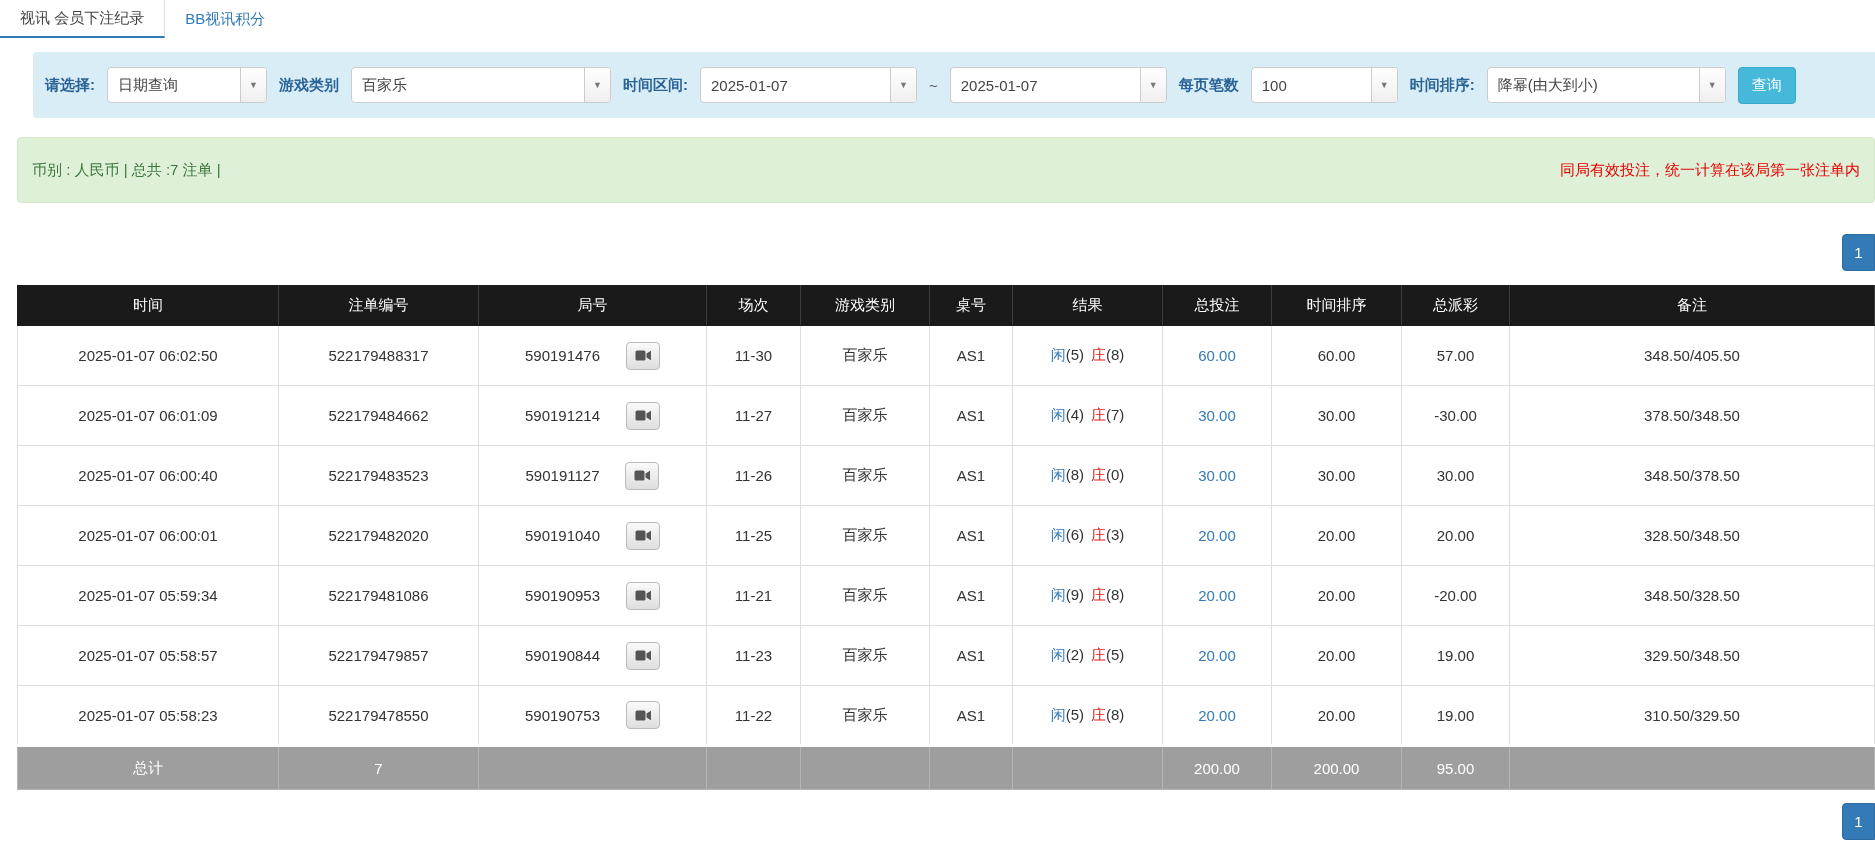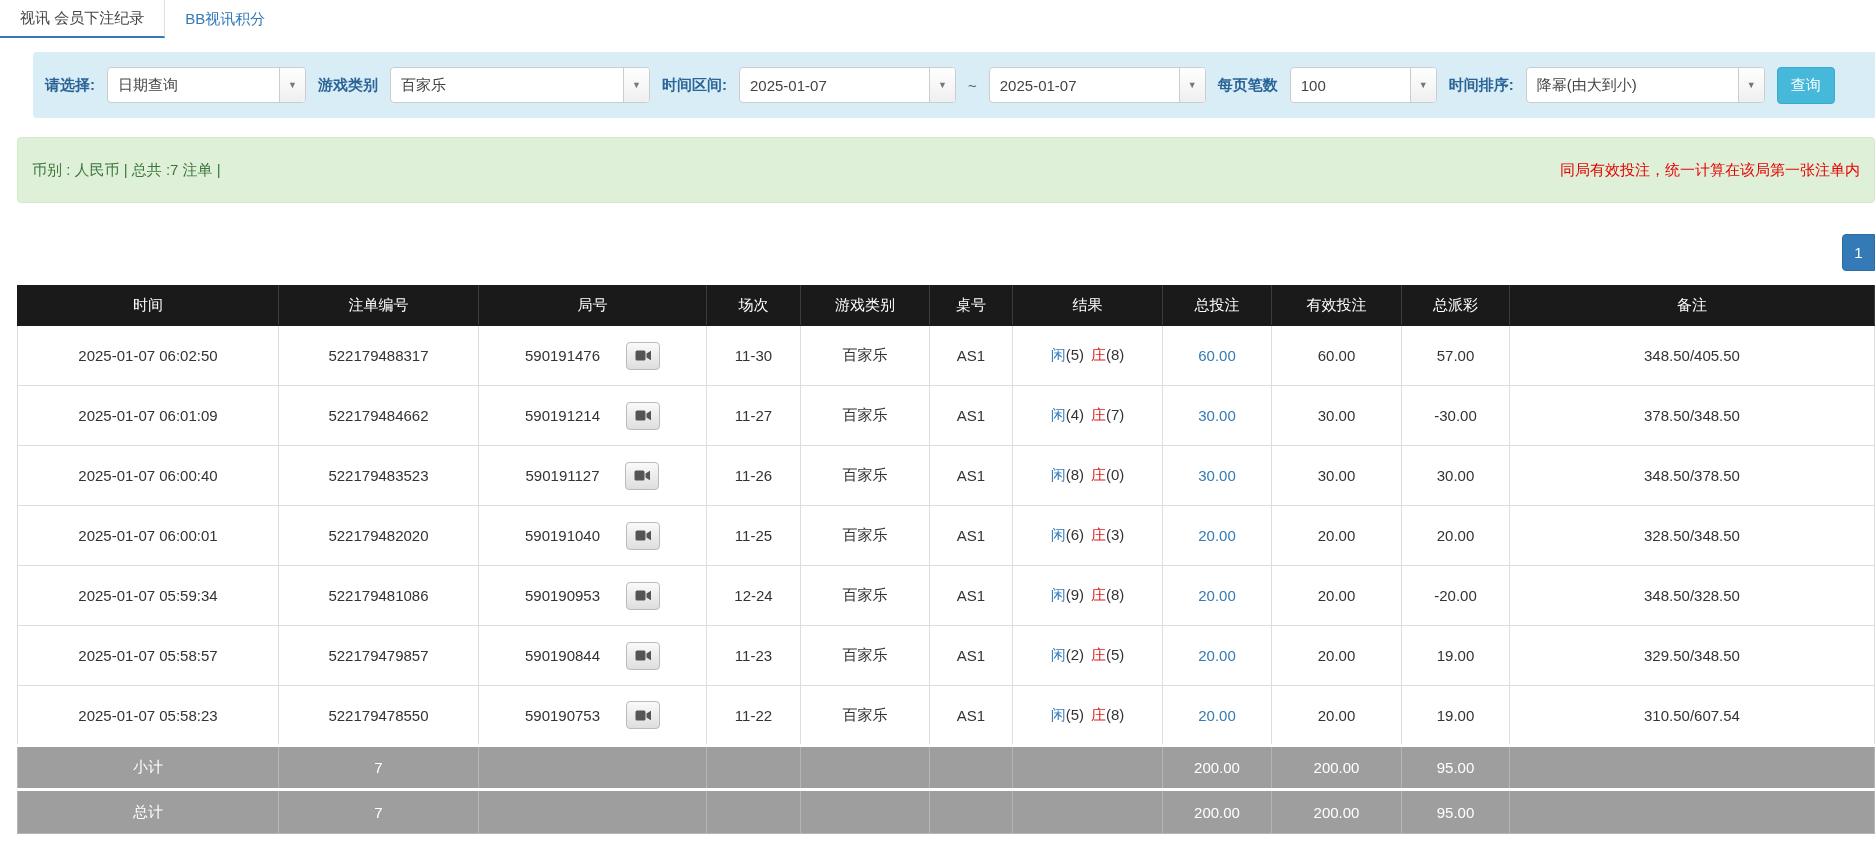--- a/index.html
+++ b/index.html
@@ -30,21 +30,21 @@
   .combo {
     display: flex; height: 36px; background: #fff;
     border: 1px solid #ccc; border-radius: 4px; overflow: hidden; cursor: pointer;
   }
   .combo .combo-value { flex: 1; display: flex; align-items: center; padding: 0 10px; color: #444; white-space: nowrap; }
   .combo .arrow {
     width: 26px; border-left: 1px solid #ccc; color: #777; font-size: 9px;
     display: flex; align-items: center; justify-content: center;
     background: linear-gradient(#fff, #efefef);
   }
-  .w-choice { width: 199px; } .w-game { width: 260px; } .w-date { width: 217px; }
+  .w-choice { width: 160px; } .w-game { width: 260px; } .w-date { width: 217px; }
   .w-page { width: 147px; gap: 20px; } .w-sort { width: 239px; text-align: center; }
   .tilde { color: #555; }
   .query-btn {
     height: 37px; min-width: 58px; padding: 0 12px;
     background: #46b8da; border: 1px solid #39a9cc; border-radius: 4px;
     color: #fff; font-size: 15px; cursor: pointer;
     font-family: "Liberation Sans", "DejaVu Sans", sans-serif;
   }
 
   
@@ -173,21 +173,21 @@
   <thead>
     <tr>
       <th>时间</th>
       <th>注单编号</th>
       <th>局号</th>
       <th>场次</th>
       <th>游戏类别</th>
       <th>桌号</th>
       <th>结果</th>
       <th>总投注</th>
-      <th>有效投注</th>
+      <th>时间排序</th>
       <th>总派彩</th>
       <th>备注</th>
     </tr>
   </thead>
   <tbody>
       <tr>
     <td>2025-01-07 06:02:50</td>
     <td>522179488317</td>
     <td>
       <span class="round-wrap">
@@ -301,21 +301,21 @@
       <span class="round-wrap">
         <span>590190953</span>
         <button class="video-btn">
           <svg width="17" height="13" viewBox="0 0 17 13" aria-hidden="true">
             <rect x="0.5" y="1.5" width="10" height="10" rx="1.6" fill="#555"></rect>
             <path d="M11.5 4.5 L16 1.8 V11.2 L11.5 8.5 Z" fill="#555"></path>
           </svg>
         </button>
       </span>
     </td>
-    <td>12-24</td>
+    <td>11-21</td>
     <td>百家乐</td>
     <td>AS1</td>
     <td>
       <span class="blue">闲</span><span class="num">(9)</span><span class="red result-banker">庄</span><span class="num">(8)</span>
     </td>
     <td>
       <a class="total-link">20.00</a>
     </td>
     <td>20.00</td>
     <td class="neg">-20.00</td>
@@ -366,37 +366,24 @@
     <td>百家乐</td>
     <td>AS1</td>
     <td>
       <span class="blue">闲</span><span class="num">(5)</span><span class="red result-banker">庄</span><span class="num">(8)</span>
     </td>
     <td>
       <a class="total-link">20.00</a>
     </td>
     <td>20.00</td>
     <td>19.00</td>
-    <td>310.50/607.54</td>
+    <td>310.50/329.50</td>
   </tr>
     </tbody>
   <tfoot>
-    <tr>
-      <td>小计</td>
-      <td>7</td>
-      <td></td>
-        <td></td>
-        <td></td>
-      <td></td>
-        <td></td>
-      <td>200.00</td>
-      <td>200.00</td>
-      <td>95.00</td>
-      <td></td>
-    </tr>
     <tr>
       <td>总计</td>
       <td>7</td>
       <td></td>
         <td></td>
         <td></td>
       <td></td>
         <td></td>
       <td>200.00</td>
       <td>200.00</td>

